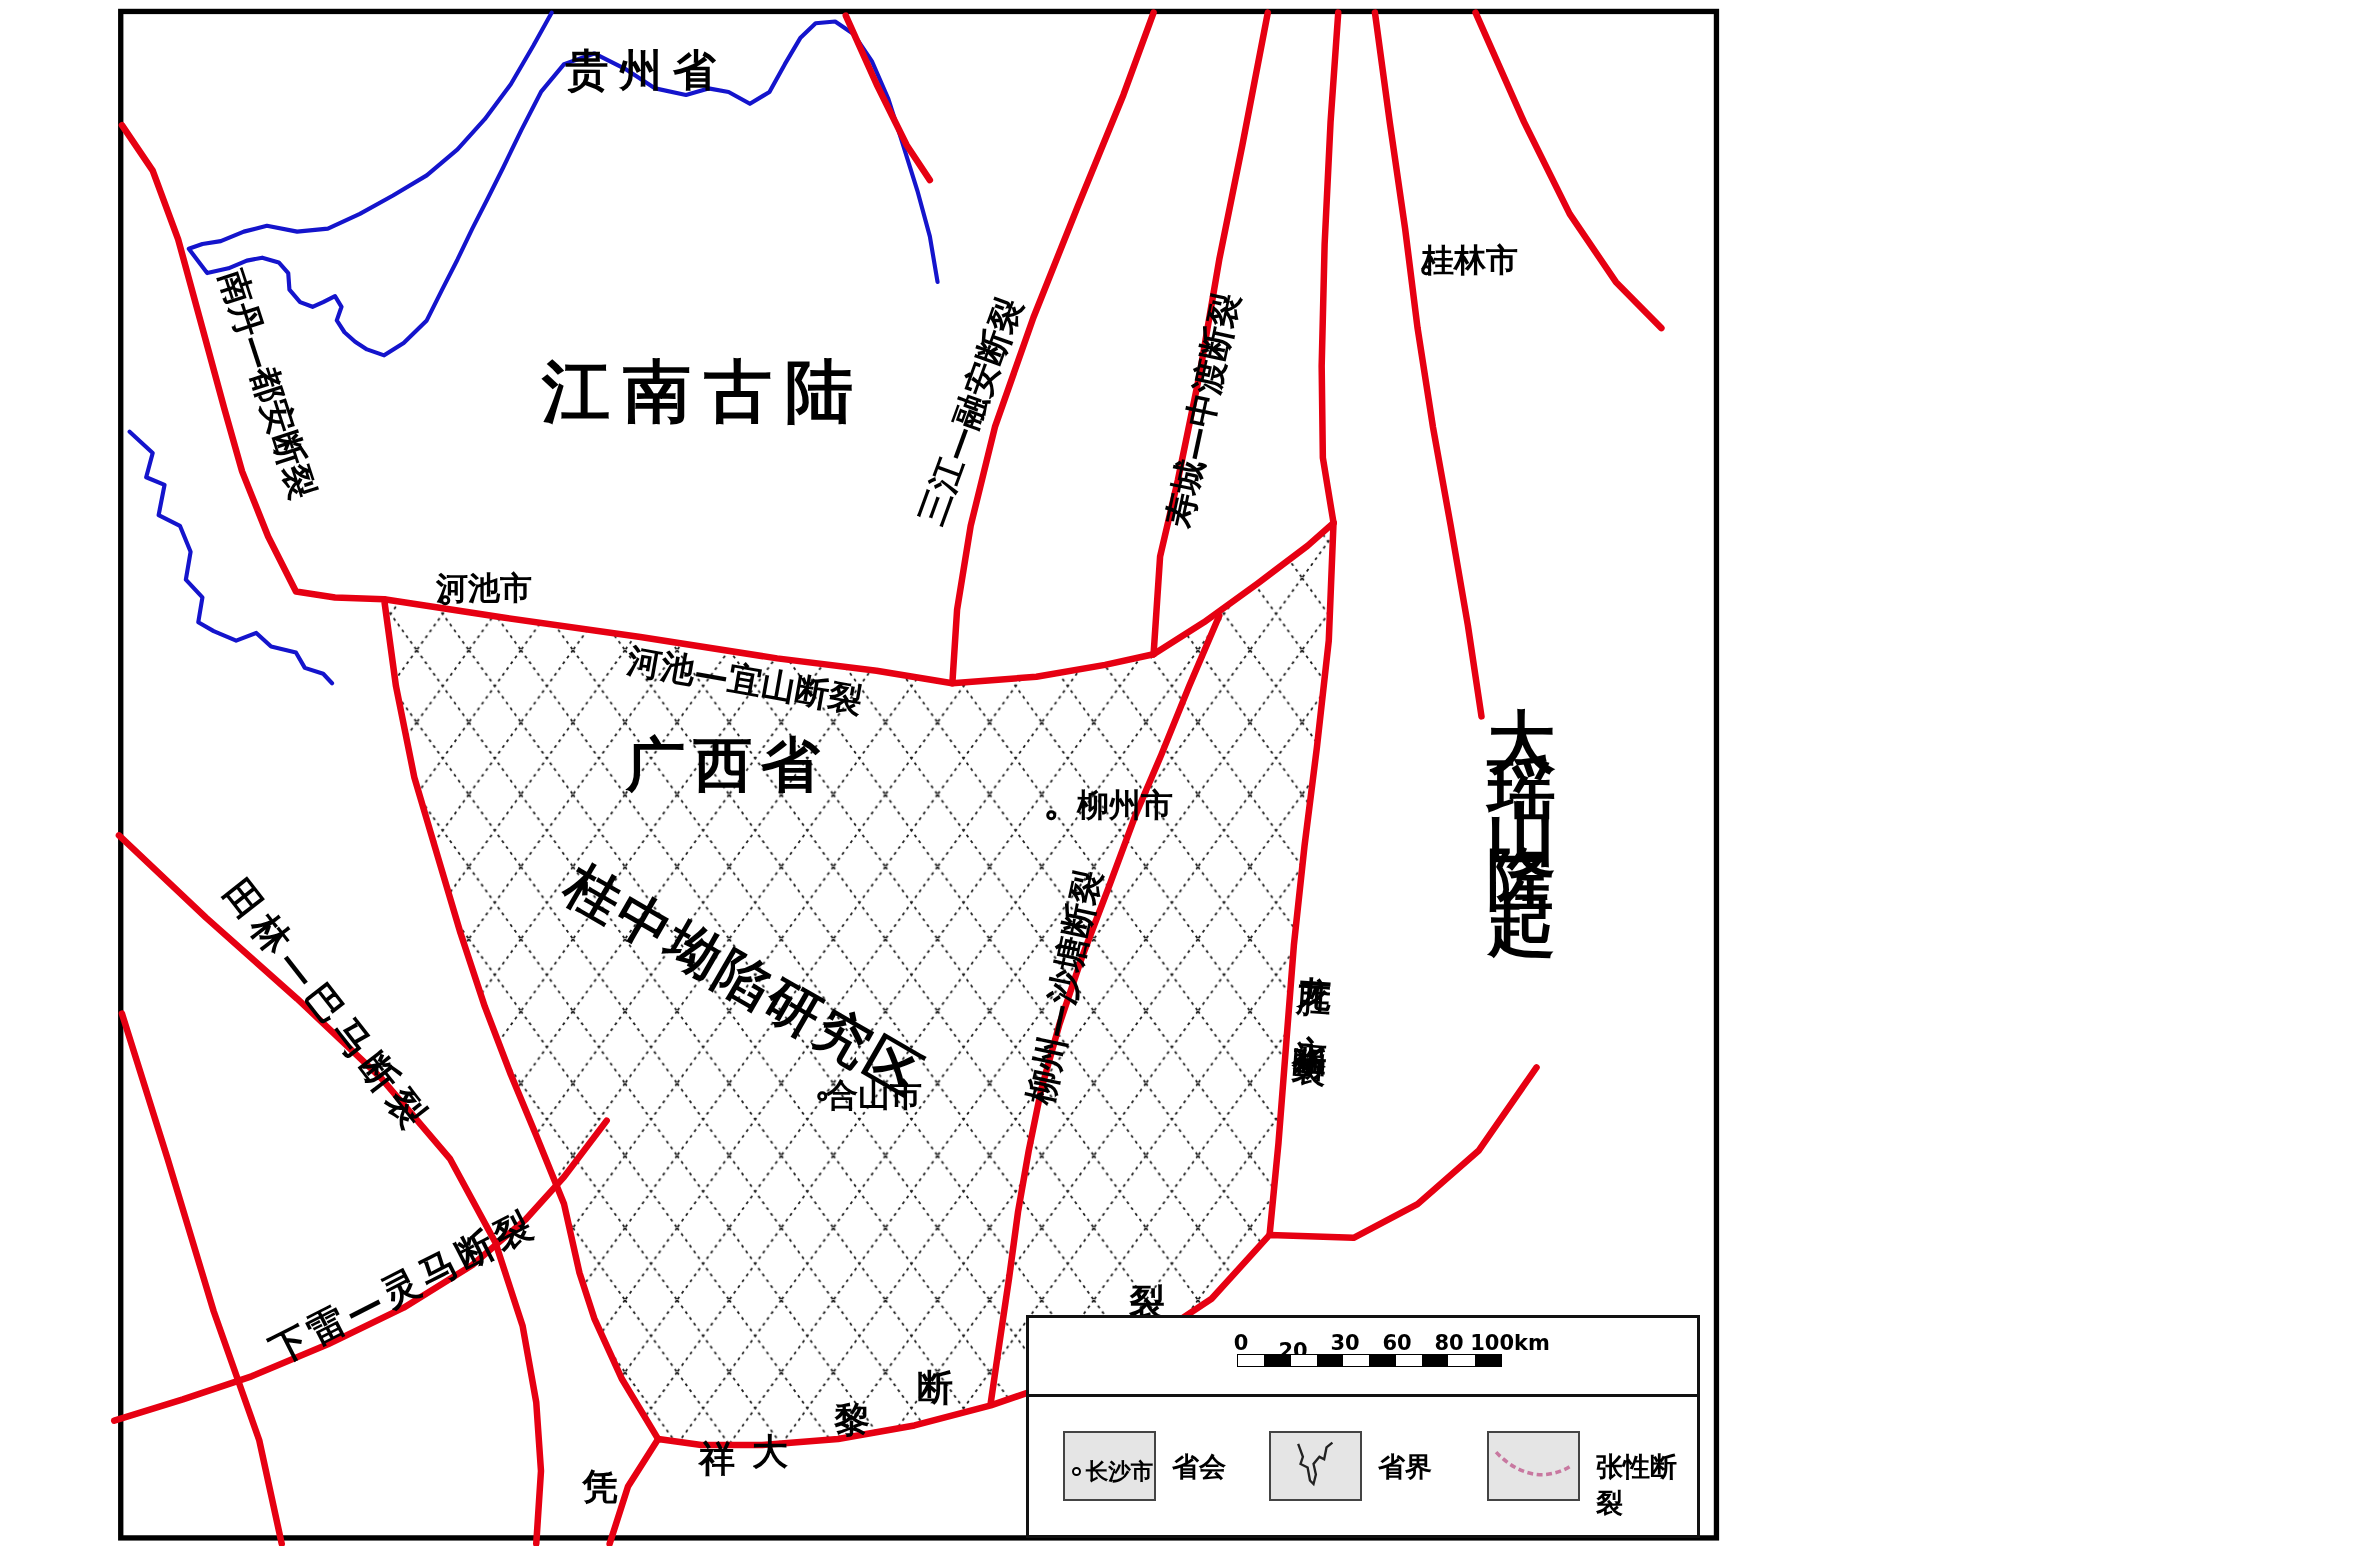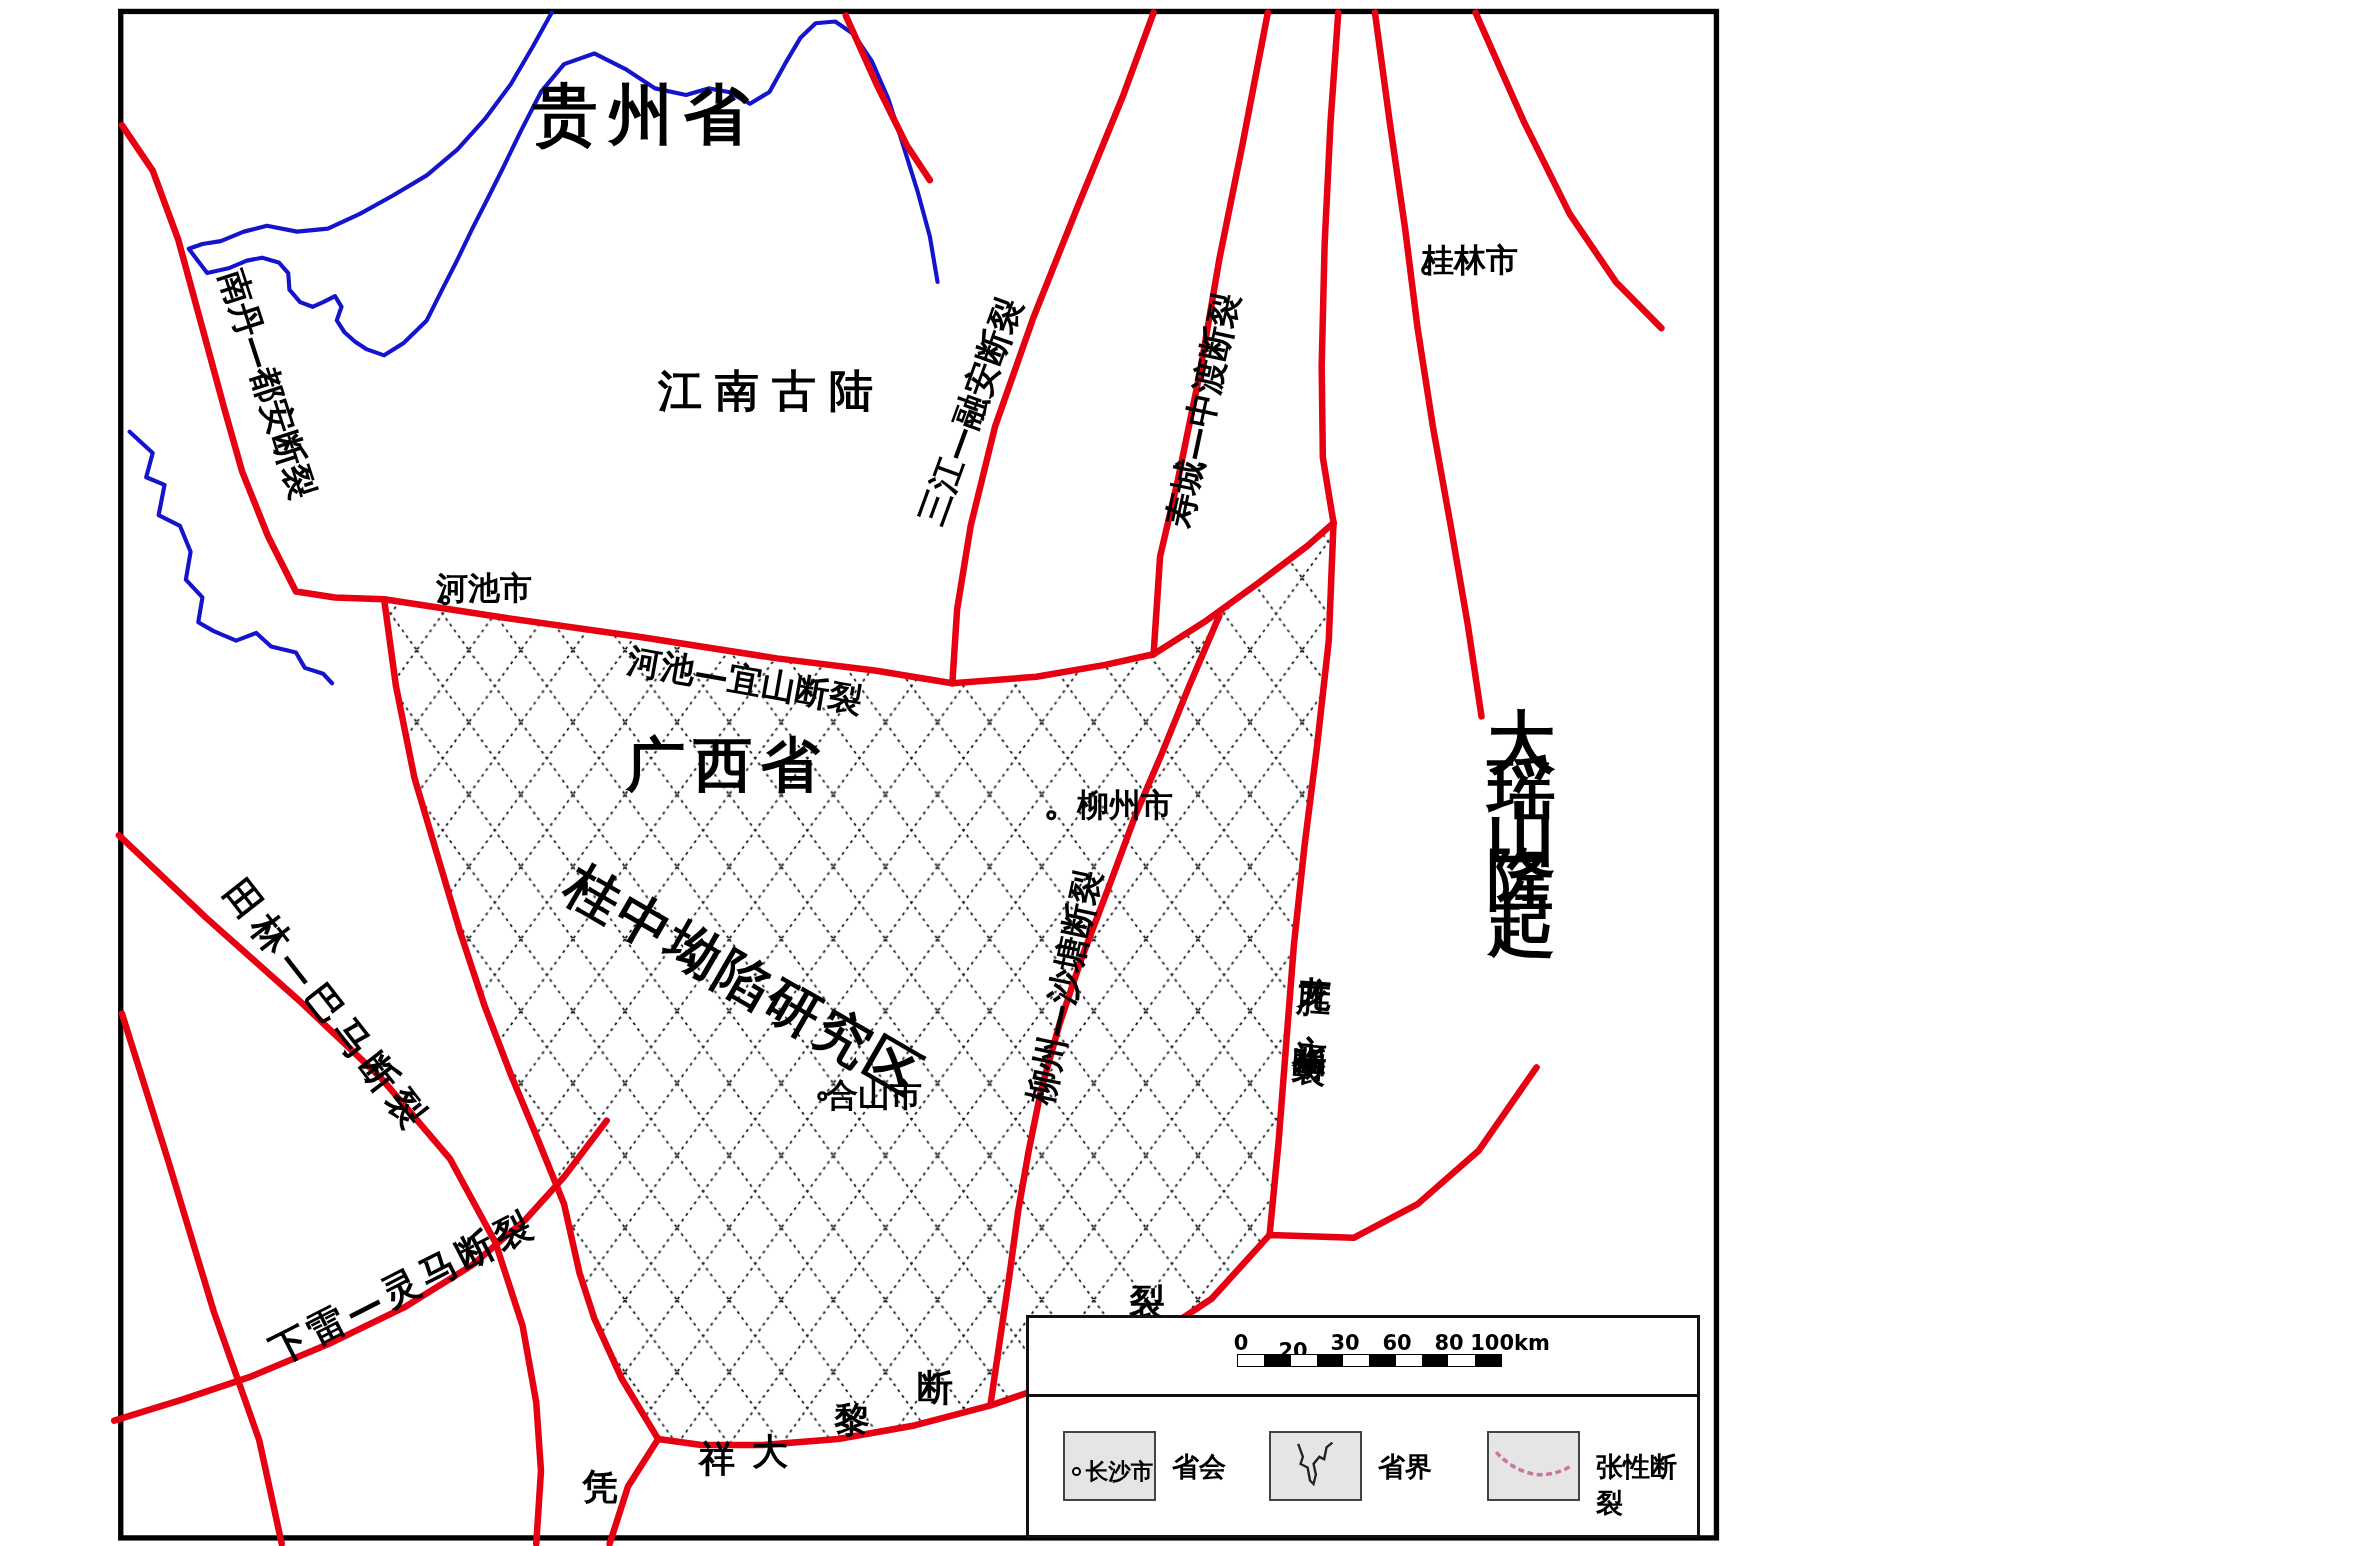--- a/index.html
+++ b/index.html
@@ -81,22 +81,22 @@
       <path d="M2493,21 L2575,206 2652,361 2730,476 2807,554"></path>
 
       <path d="M201,1411 L348,1550 502,1687 644,1821 760,1957 837,2099 883,2240 906,2369 914,2485 906,2608"></path>
 
       <path d="M206,1712 L283,1957 361,2215 438,2433 476,2608"></path>
 
       <path d="M193,2400 L309,2364 425,2325 554,2271 682,2209 798,2137 888,2060 953,1988 1025,1893"></path>
     </g>
   </svg>
 
-  <div class="lbl region-lbl" style="left:646px;top:70px;font-size:65px;letter-spacing:10.7px;margin-top:44px;">贵州省</div>
-  <div class="lbl region-lbl" style="left:772px;top:391px;font-size:44px;letter-spacing:13px;">江南古陆</div>
+  <div class="lbl region-lbl" style="left:646px;top:70px;font-size:43px;letter-spacing:10.7px;">贵州省</div>
+  <div class="lbl region-lbl" style="left:704px;top:391px;font-size:68px;letter-spacing:13px;">江南古陆</div>
   <div class="lbl region-lbl" style="left:727px;top:764px;font-size:59px;letter-spacing:8.3px;">广西省</div>
   <div class="lbl region-lbl" style="left:745px;top:980px;font-size:54px;letter-spacing:3.6px;transform:translate(-50%,-50%) rotate(30deg);">桂中坳陷研究区</div>
   <div class="lbl region-lbl vert" style="left:1523px;top:767px;font-size:68px;letter-spacing:46px;">大瑶山隆起</div>
 
   <span class="dot" style="left:445px;top:600px;"></span>
   <div class="lbl city-lbl" style="left:484px;top:588px;">河池市</div>
 
   <span class="dot" style="left:1051px;top:815px;"></span>
   <div class="lbl city-lbl" style="left:1101px;top:805px;margin-left:24px;">柳州市</div>
 

